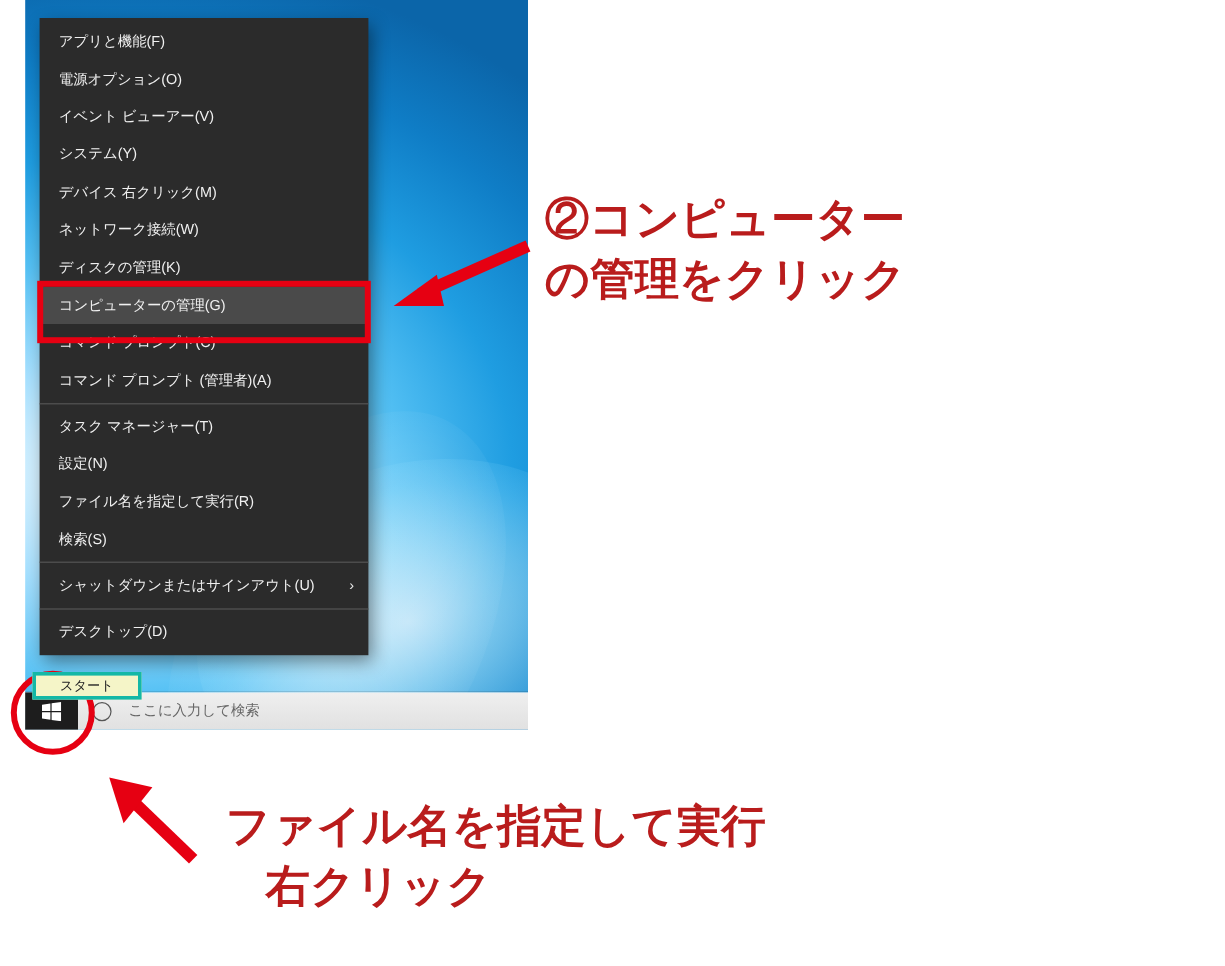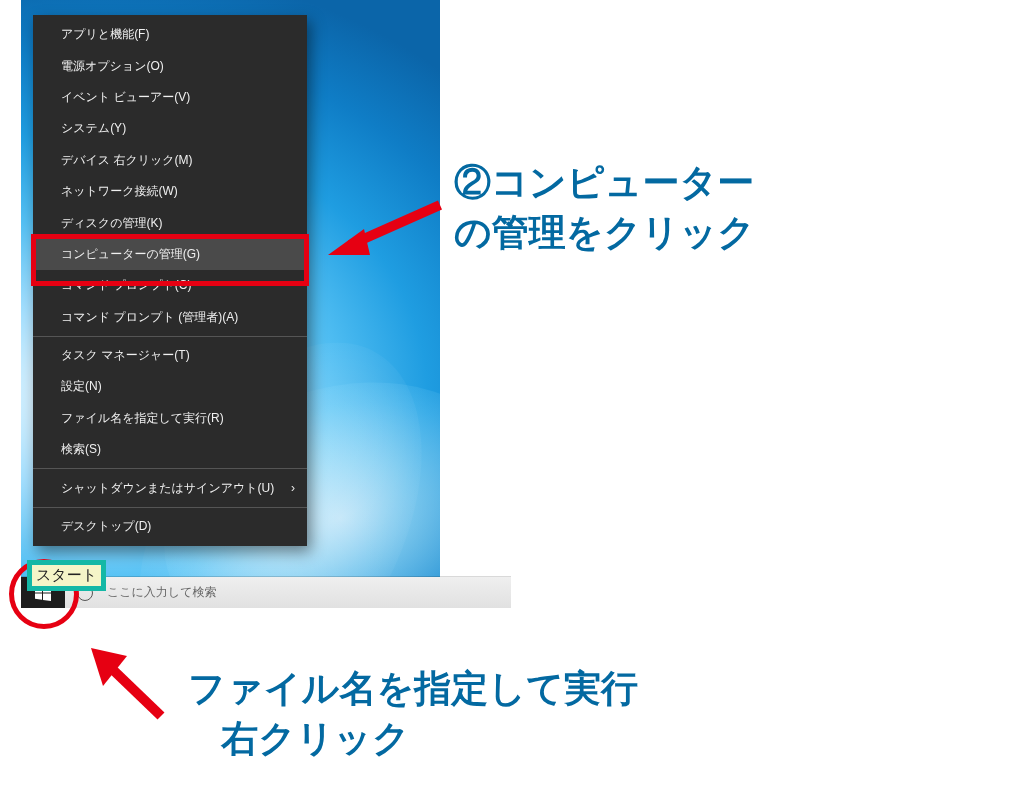--- a/index.html
+++ b/index.html
@@ -64,21 +64,21 @@
     );
     border-radius: 50%;
     transform: rotate(28deg);
   }
 
   
   #taskbar {
     position: absolute;
     left: 21px;
     top: 577px;
-    width: 490px;
+    width: 419px;
     height: 31px;
     background: linear-gradient(180deg, #efefef 0%, #e1e1e1 100%);
     display: flex;
     align-items: center;
     box-shadow: 0 -1px 0 rgba(0,0,0,0.15);
   }
   #start-button {
     width: 44px;
     height: 100%;
     background: #1d1d1d;
@@ -116,41 +116,41 @@
     top: 15px;
     width: 274px;
     background: #2b2b2b;
     box-shadow: 4px 6px 14px rgba(0,0,0,0.45);
     padding: 4px 0;
   }
   .mi {
     height: 31.4px;
     display: flex;
     align-items: center;
-    padding: 0 28px;
+    padding: 0 16px;
     font-size: 12px;
     color: #f0f0f0;
     position: relative;
     white-space: nowrap;
   }
   .mi.highlight { background: #4a4a4a; }
   .mi .arrow {
     position: absolute;
     right: 12px;
     font-size: 12px;
     color: #e8e8e8;
   }
   .sep {
     height: 1px;
     margin: 3px 0;
     background: #555;
   }
   .ann-text {
     position: absolute;
-    color: #0369a1;
+    color: #b91c1c;
     font-weight: bold;
     line-height: 1.35;
     white-space: nowrap;
   }
   #ann-text-2 { left: 454px; top: 158px; font-size: 37px; }
   #ann-text-1 { left: 188px; top: 664px; font-size: 37px; }
 
   #red-box-highlight {
     position: absolute;
     left: 31px;
@@ -177,25 +177,25 @@
     pointer-events: none;
   }
   #red-arrow-2 { left: 320px; top: 193px; }
   #red-arrow-1 { left: 81px;  top: 638px; }
 
   
   #start-tooltip {
     position: absolute;
     left: 27px;
     top: 560px;
-    font-size: 15px;
+    font-size: 11px;
     color: #222;
     background: #f5f5c8;
-    padding: 1px 4px;
-    border: 5px solid #14b8a6;
+    padding: 1px 20px;
+    border: 3px solid #14b8a6;
     pointer-events: none;
   }
 </style>
 </head>
 <body>
 
 <div id="desktop"></div>
 
 <div id="taskbar">
   <div id="start-button">

